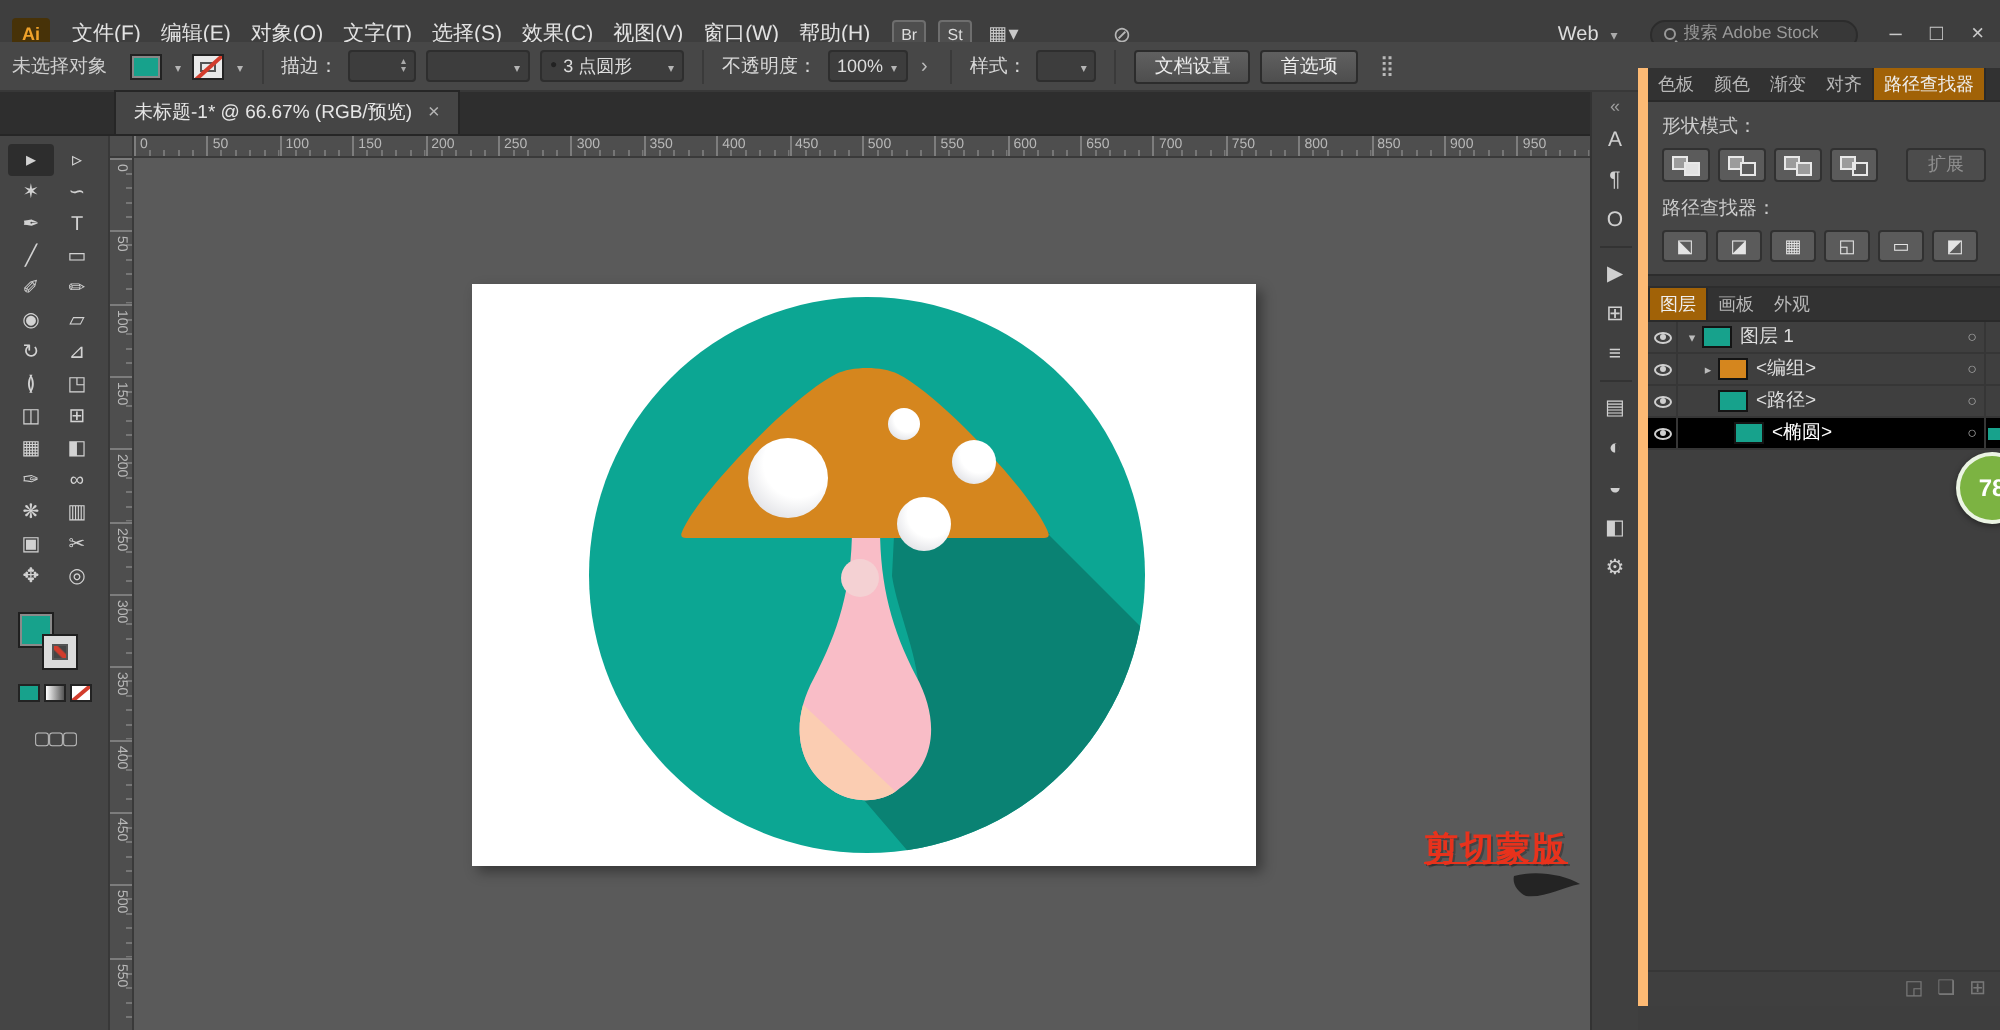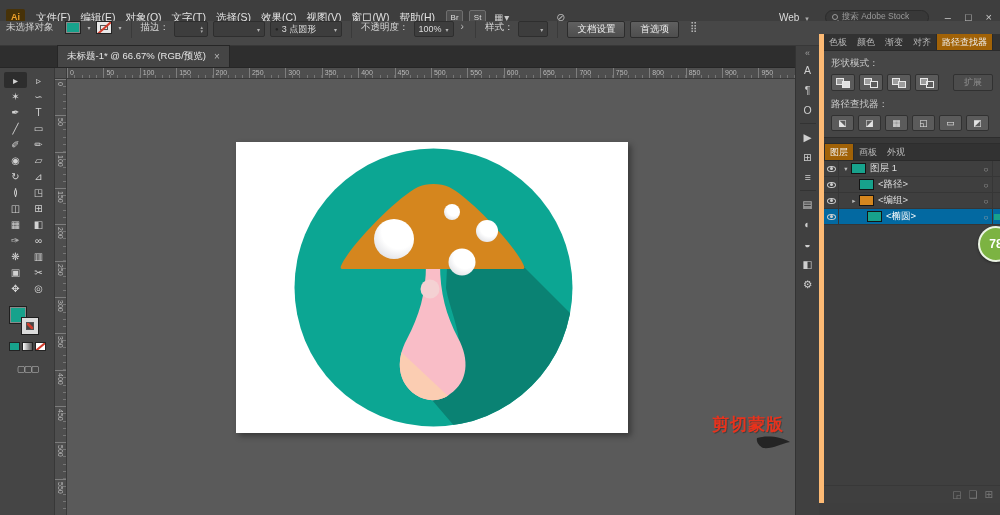--- a/index.html
+++ b/index.html
@@ -19,21 +19,21 @@
 .workspace{display:flex;align-items:center;font-size:10px;color:#ddd;gap:4px;margin-right:14px}
 .workspace .car::after{content:"▾";font-size:7px;color:#aaa}
 .searchbox{width:104px;height:15px;background:#383838;border:1px solid #2c2c2c;border-radius:8px;display:flex;align-items:center;padding:0 6px;gap:4px;margin-right:14px}
 .mag{width:6px;height:6px;border:1.4px solid #999;border-radius:50%;position:relative;flex:none}
 .mag::after{content:"";position:absolute;left:5px;top:5px;width:4px;height:1.4px;background:#999;transform:rotate(45deg);transform-origin:0 0}
 .searchtext{font-size:8.5px;color:#9a9a9a;white-space:nowrap;overflow:hidden}
 .winctl{display:flex;gap:14px;font-size:11px;color:#c9c9c9;margin-right:2px}
 .winctl span{line-height:21px}
 
 
-.controlbar{position:absolute;left:0;top:21px;width:1000px;height:25px;background:#474747;border-bottom:1px solid #383838;display:flex;padding:0 6px;gap:5px;font-size:10px}
+.controlbar{position:absolute;left:0;top:21px;width:1000px;height:25px;background:#474747;border-bottom:1px solid #383838;display:flex;align-items:center;padding:0 6px;gap:5px;font-size:10px}
 .nosel{color:#cfcfcf;font-size:9.5px;margin-right:6px;white-space:nowrap}
 .sw{width:16px;height:13px;border:1px solid #222;box-shadow:inset 0 0 0 1px #888;flex:none}
 .sw-stroke{background:#e9e9e9;box-shadow:inset 0 0 0 3px #e9e9e9,inset 0 0 0 4px #555;position:relative;overflow:hidden}
 .sw-stroke::after{content:"";position:absolute;left:-3px;top:14px;width:26px;height:2px;background:#d23c2c;transform:rotate(-42deg);transform-origin:0 0}
 .car::after{content:"▾";font-size:6px;color:#b5b5b5;margin-left:2px}
 .vsep{width:1px;height:17px;background:#3a3a3a;margin:0 4px;flex:none}
 .cblabel{color:#d8d8d8;font-size:9.5px;white-space:nowrap}
 .fld{height:16px;background:#3d3d3d;border:1px solid #2e2e2e;border-radius:2px;display:flex;align-items:center;font-size:9px;color:#ddd;padding:0 4px;white-space:nowrap}
 .stp{display:inline-flex;flex-direction:column;margin-left:3px}
 .stp::before{content:"▴";font-size:5px;line-height:4px;color:#aaa}
@@ -94,21 +94,21 @@
 .smode .sqb{position:absolute;left:4px;top:3px;width:8px;height:7px;border:1px solid #e8e8e8;background:#9c9c9c}
 .smode .sqf{position:absolute;left:10px;top:6px;width:8px;height:7px;border:1px solid #e8e8e8;background:#e2e2e2}
 .smode.sm-minus .sqf{background:#5b5b5b}
 .smode.sm-intersect .sqf{background:#9c9c9c}
 .smode.sm-exclude .sqf{background:transparent}
 .expandbtn{margin-left:auto;height:17px;background:#4c4c4c;border:1px solid #313131;border-radius:2px;color:#8f8f8f;font-size:9px;padding:0 10px;display:flex;align-items:center}
 .pfb{width:23px;height:16px;background:#5b5b5b;border:1px solid #313131;border-radius:2px;color:#e4e4e4;font-size:9px;display:flex;align-items:center;justify-content:center}
 .dock-gap{height:7px;background:#383838;border-top:1px solid #2d2d2d;border-bottom:1px solid #2d2d2d}
 .layers{flex:1;display:flex;flex-direction:column;background:#3f3f3f}
 .lrow{height:16px;display:flex;align-items:center;border-bottom:1px solid #363636;font-size:9.5px;color:#dedede}
-.lrow.selected{background:#0369a1;color:#fff}
+.lrow.selected{background:#000000;color:#fff}
 .eye{width:15px;height:100%;border-right:1px solid #363636;display:flex;align-items:center;justify-content:center;flex:none}
 .eye i{width:9px;height:6px;border:1px solid #cfcfcf;border-radius:50%;position:relative;display:block}
 .eye i::after{content:"";position:absolute;left:2px;top:0.8px;width:3px;height:3px;background:#cfcfcf;border-radius:50%}
 .ind{flex:none}
 .exp{width:10px;font-size:6.5px;color:#bbb;text-align:center;flex:none}
 .thumb{width:15px;height:11px;border:1px solid #141414;margin-right:4px;flex:none}
 .lname{flex:1;overflow:hidden;white-space:nowrap}
 .target{width:12px;text-align:center;flex:none}
 .target::after{content:"○";font-size:8px;color:#a8a8a8}
 .selcol{width:8px;height:100%;border-left:1px solid #363636;flex:none;display:flex;align-items:center;justify-content:center}
@@ -360,21 +360,21 @@
         <path d="M161,212 C159,232 166,247 181,254 C191,260 204,260 212,254 L161,206 Z" fill="#FBCDB2"></path>
       </g>
       <path d="M105,124 C112,106 160,56 182,45 C190,41 205,41 213,45 C235,56 281,106 288,124 C289,126 288,127 286,127 L107,127 C105,127 104,126 105,124 Z" fill="#D5861E"></path>
       <circle cx="194" cy="147" r="9.5" fill="#F4D1D3"></circle>
       <circle cx="158" cy="97" r="20" fill="url(#spotGrad)"></circle>
       <circle cx="216" cy="70" r="8" fill="url(#spotGrad)"></circle>
       <circle cx="251" cy="89" r="11" fill="url(#spotGrad)"></circle>
       <circle cx="226" cy="120" r="13.5" fill="url(#spotGrad)"></circle>
     </svg>
   </div>
-  <div class="watermark" style="color: rgb(232, 50, 28);">剪切蒙版</div>
+  <div class="watermark" style="color: rgb(232, 50, 28); text-decoration: underline;">剪切蒙版</div>
   <svg class="inkblob" width="38" height="16" viewBox="0 0 38 16">
     <path d="M2,3 C12,0 27,2 35,7 C25,9 18,14 8,13 C4,11 1,7 2,3 Z" fill="#1c1c1c" opacity="0.88"></path>
   </svg>
 </div>
 
 <div class="strip">
   <span class="collapse">«</span>
   <div style="display:flex;flex-direction:column;align-items:center">
       <div class="sicon">
         <span>A</span>
@@ -491,34 +491,34 @@
       <span class="thumb" style="background: rgb(23, 162, 140);"></span>
       <span class="lname">图层 1</span>
       <span class="target"></span>
       <span class="selcol"></span>
     </div>
     <div class="lrow">
       <span class="eye">
           <i></i>
         </span>
       <span class="ind" style="width:10px"></span>
-      <span class="exp"></span>
-      <span class="thumb" style="background: rgb(23, 162, 140);"></span>
-      <span class="lname">&lt;路径&gt;</span>
+      <span class="exp">▸</span>
+      <span class="thumb" style="background: rgb(213, 134, 30);"></span>
+      <span class="lname">&lt;编组&gt;</span>
       <span class="target"></span>
       <span class="selcol"></span>
     </div>
     <div class="lrow">
       <span class="eye">
           <i></i>
         </span>
       <span class="ind" style="width:10px"></span>
-      <span class="exp">▸</span>
-      <span class="thumb" style="background: rgb(213, 134, 30);"></span>
-      <span class="lname">&lt;编组&gt;</span>
+      <span class="exp"></span>
+      <span class="thumb" style="background: rgb(23, 162, 140);"></span>
+      <span class="lname">&lt;路径&gt;</span>
       <span class="target"></span>
       <span class="selcol"></span>
     </div>
     <div class="lrow selected">
       <span class="eye">
           <i></i>
         </span>
       <span class="ind" style="width:18px"></span>
       <span class="exp"></span>
       <span class="thumb" style="background: rgb(23, 162, 140);"></span>

